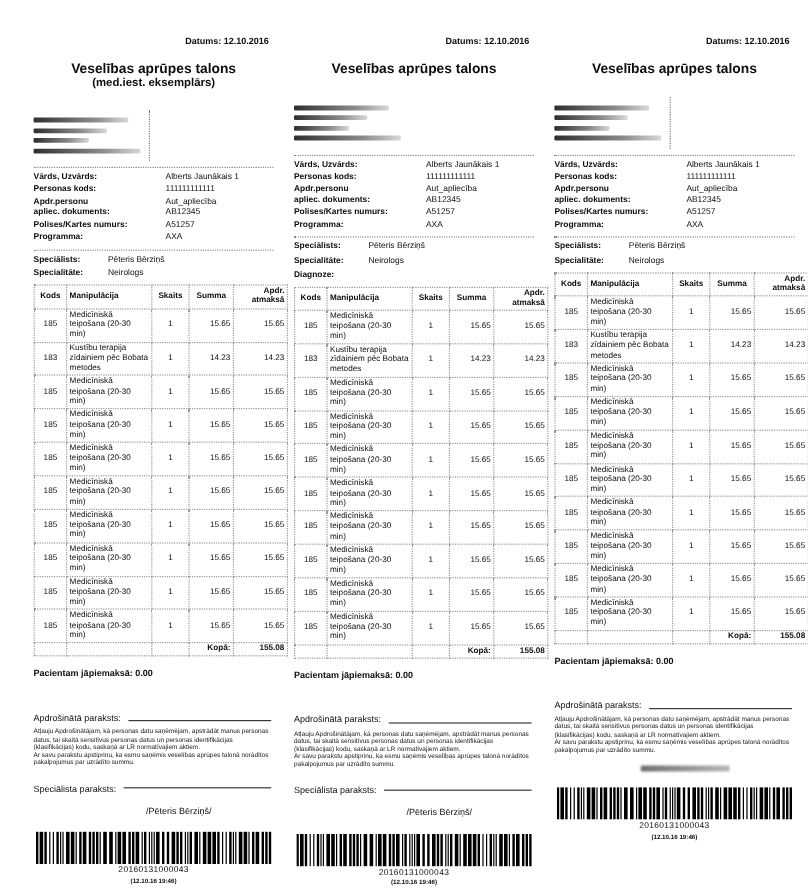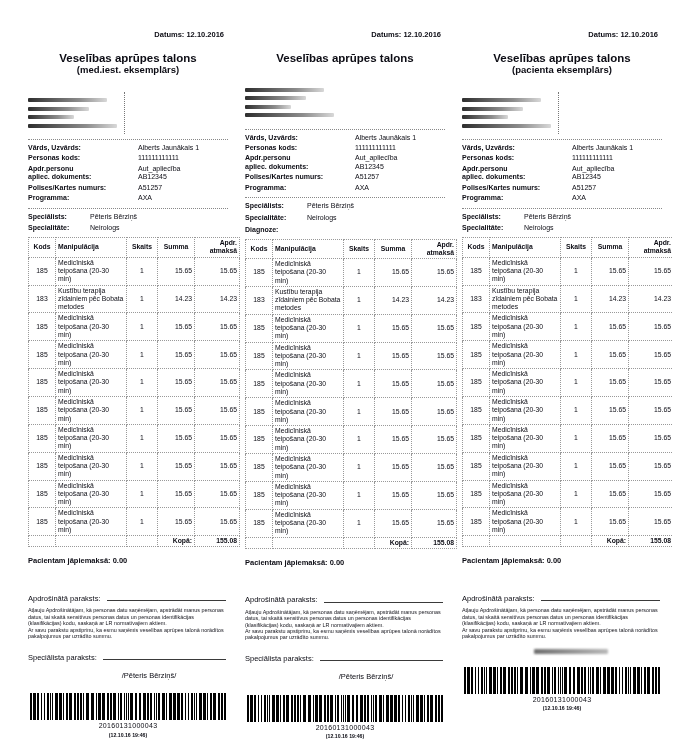--- a/index.html
+++ b/index.html
@@ -25,21 +25,21 @@
   table.svc th{font-weight:bold;}
   .c-kods{width:22px;text-align:center;}
   .c-man{width:66px;text-align:left;}
   .c-skaits{width:26px;text-align:center;}
   .c-sum{width:32px;text-align:right;}
   .c-atm{width:40px;text-align:right;white-space:pre-line;}
   th.c-man{text-align:left;}th.c-sum{text-align:center;}
   .total-label,.total-value{font-weight:bold;text-align:right;}
   .due-row{margin-top:9px;font-weight:bold;font-size:7.5px;}
   .sig-block{display:flex;align-items:flex-end;margin-top:28px;}
-  .sig-block.sig2{margin-top:13px;}
+  .sig-block.sig2{margin-top:13px;align-items:center;}
   .sig-label{font-weight:normal;font-size:7.5px;white-space:pre-line;line-height:1.25;}
   .sig-line{flex:1;border-bottom:1px solid #3a3a3a;height:1px;margin:0 2px 2px 6px;}
   .sig-line.wide-gap{margin-left:30px;}
   .consent{margin-top:4px;font-size:5.4px;line-height:1.2;white-space:pre-line;color:#15151d;}
   .sig-name{margin-top:9px;padding-left:42px;text-align:center;font-size:7.5px;}
   .smudge{margin:9px 0 0 72px;width:74px;height:5px;background:linear-gradient(90deg,#6f6f6f,#b9b9b9);filter:blur(1px);border-radius:1px;}
   .barcode-wrap{margin-top:13px;text-align:center;}
   .barcode{height:27px;width:196px;margin:0 auto;overflow:hidden;white-space:nowrap;text-align:left;}
   .bc-number{font-size:7px;margin-top:2px;letter-spacing:.3px;}
   .bc-time{font-size:5.2px;font-weight:bold;margin-top:1px;}
@@ -406,21 +406,20 @@
       <div class="bc-time">(12.10.16 19:46)</div>
     </div>
   </div>
 
   <div class="coupon">
     <div class="date-row">
       <span>Datums:</span>
       <span>12.10.2016</span>
     </div>
     <div class="title">Veselības aprūpes talons</div>
-    <div class="subtitle">(pacienta eksemplārs)</div>
     <div class="blur-block bordered">
       <div class="blur-line w1"></div>
       <div class="blur-line w2"></div>
       <div class="blur-line w3"></div>
       <div class="blur-line w4"></div>
     </div>
     <div class="dotsep"></div>
     <div>
 
         <div class="field-row">

